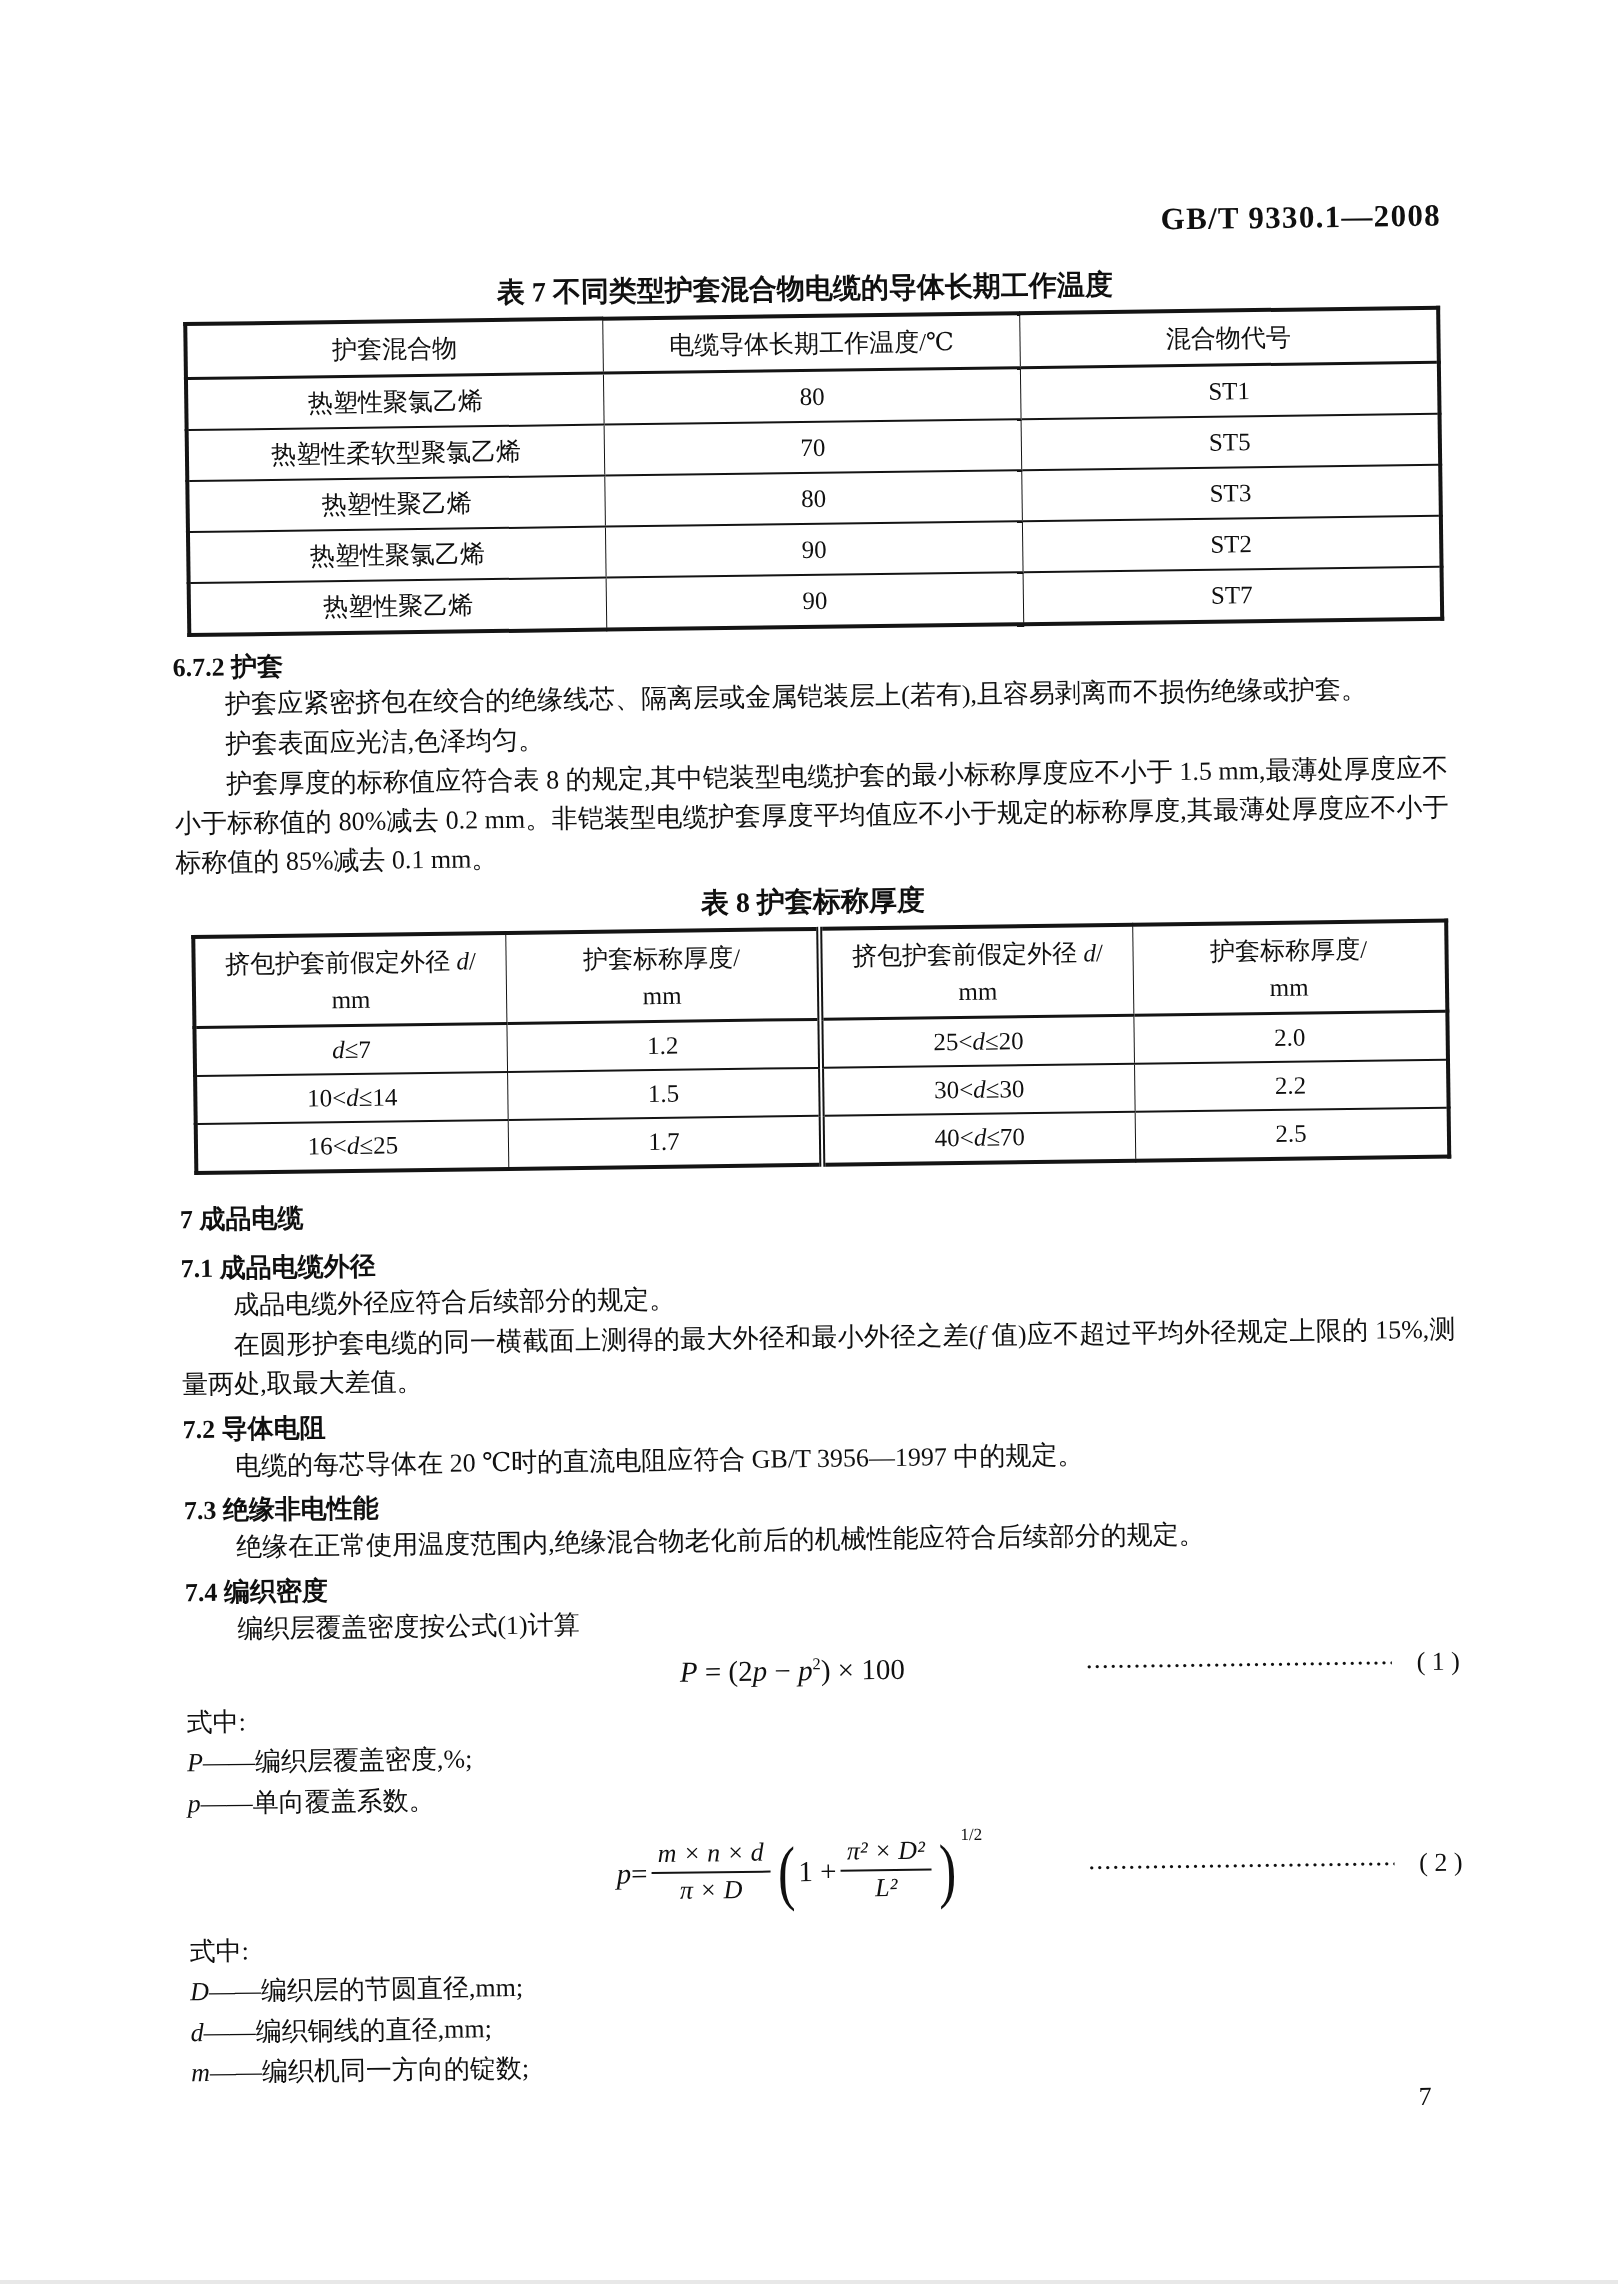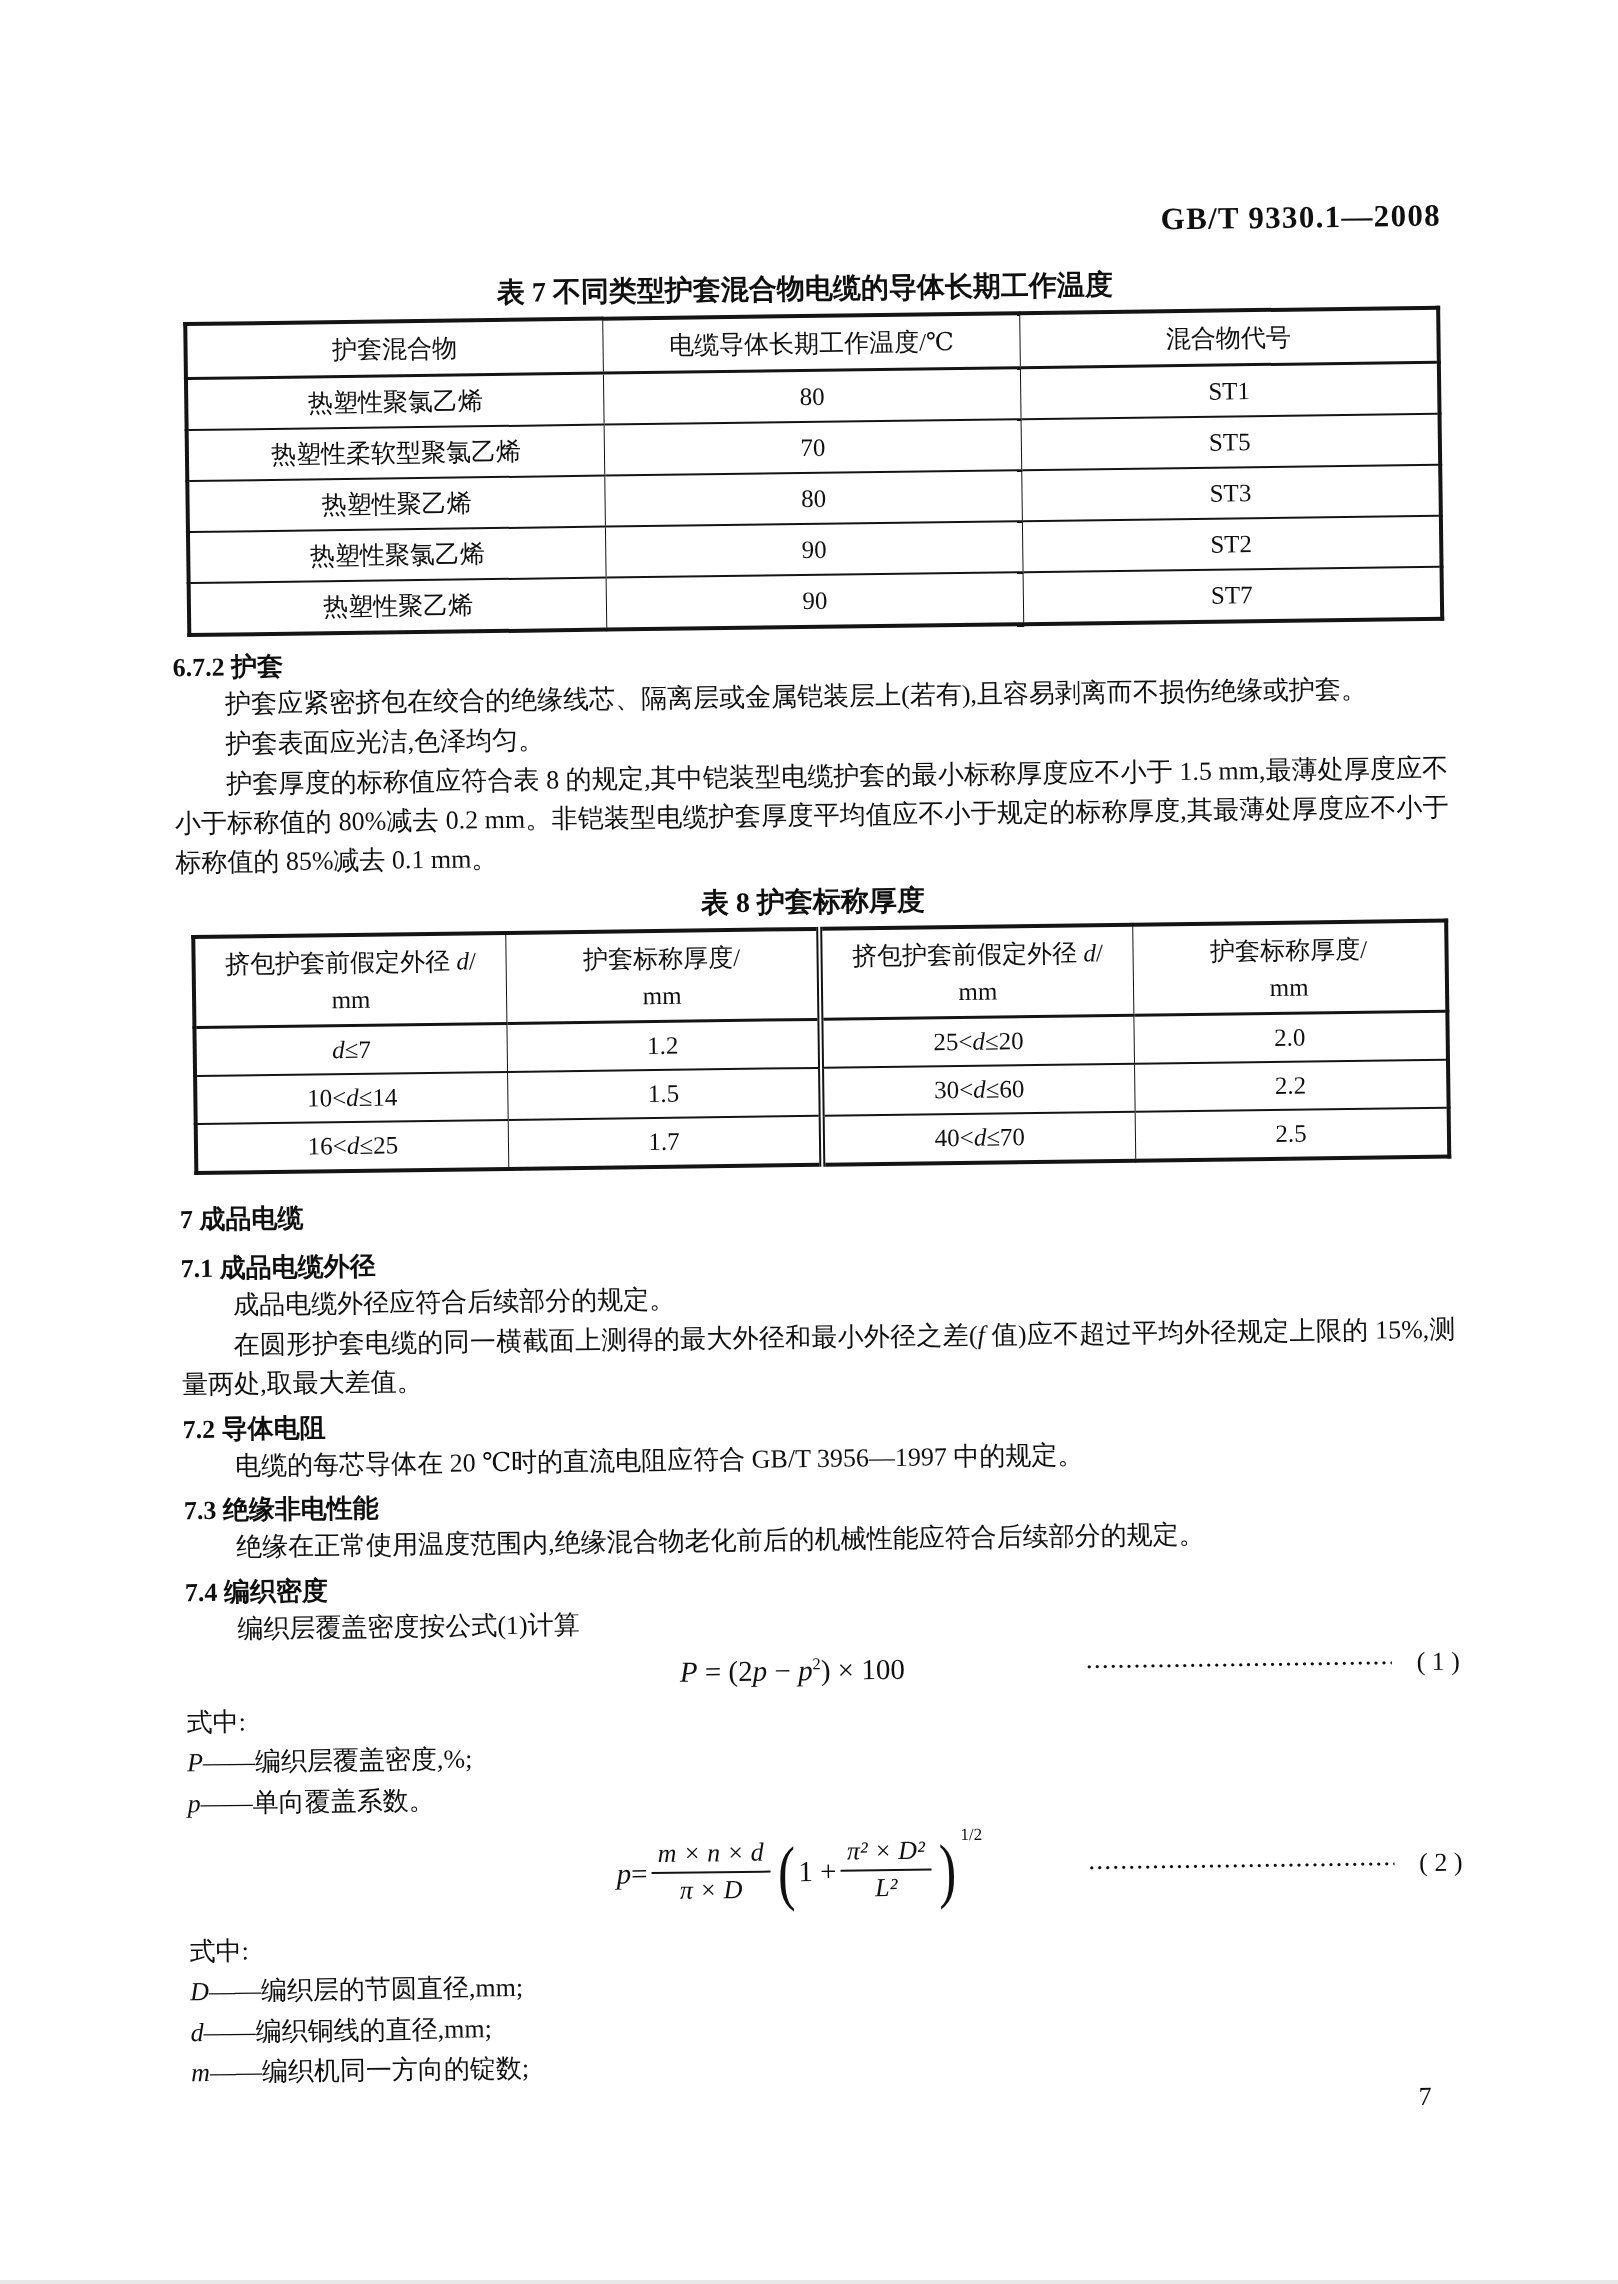--- a/index.html
+++ b/index.html
@@ -173,21 +173,21 @@
       <tbody>
         <tr>
           <td><span class="fp-i">d</span><span class="fp-n">≤7</span></td>
           <td>1.2</td>
           <td><span class="fp-n">25&lt;</span><span class="fp-i">d</span><span class="fp-n">≤20</span></td>
           <td>2.0</td>
         </tr>
         <tr>
           <td><span class="fp-n">10&lt;</span><span class="fp-i">d</span><span class="fp-n">≤14</span></td>
           <td>1.5</td>
-          <td><span class="fp-n">30&lt;</span><span class="fp-i">d</span><span class="fp-n">≤60</span></td>
+          <td><span class="fp-n">30&lt;</span><span class="fp-i">d</span><span class="fp-n">≤30</span></td>
           <td>2.2</td>
         </tr>
         <tr>
           <td><span class="fp-n">16&lt;</span><span class="fp-i">d</span><span class="fp-n">≤25</span></td>
           <td>1.7</td>
           <td><span class="fp-n">40&lt;</span><span class="fp-i">d</span><span class="fp-n">≤70</span></td>
           <td>2.5</td>
         </tr>
       </tbody>
     </table>

